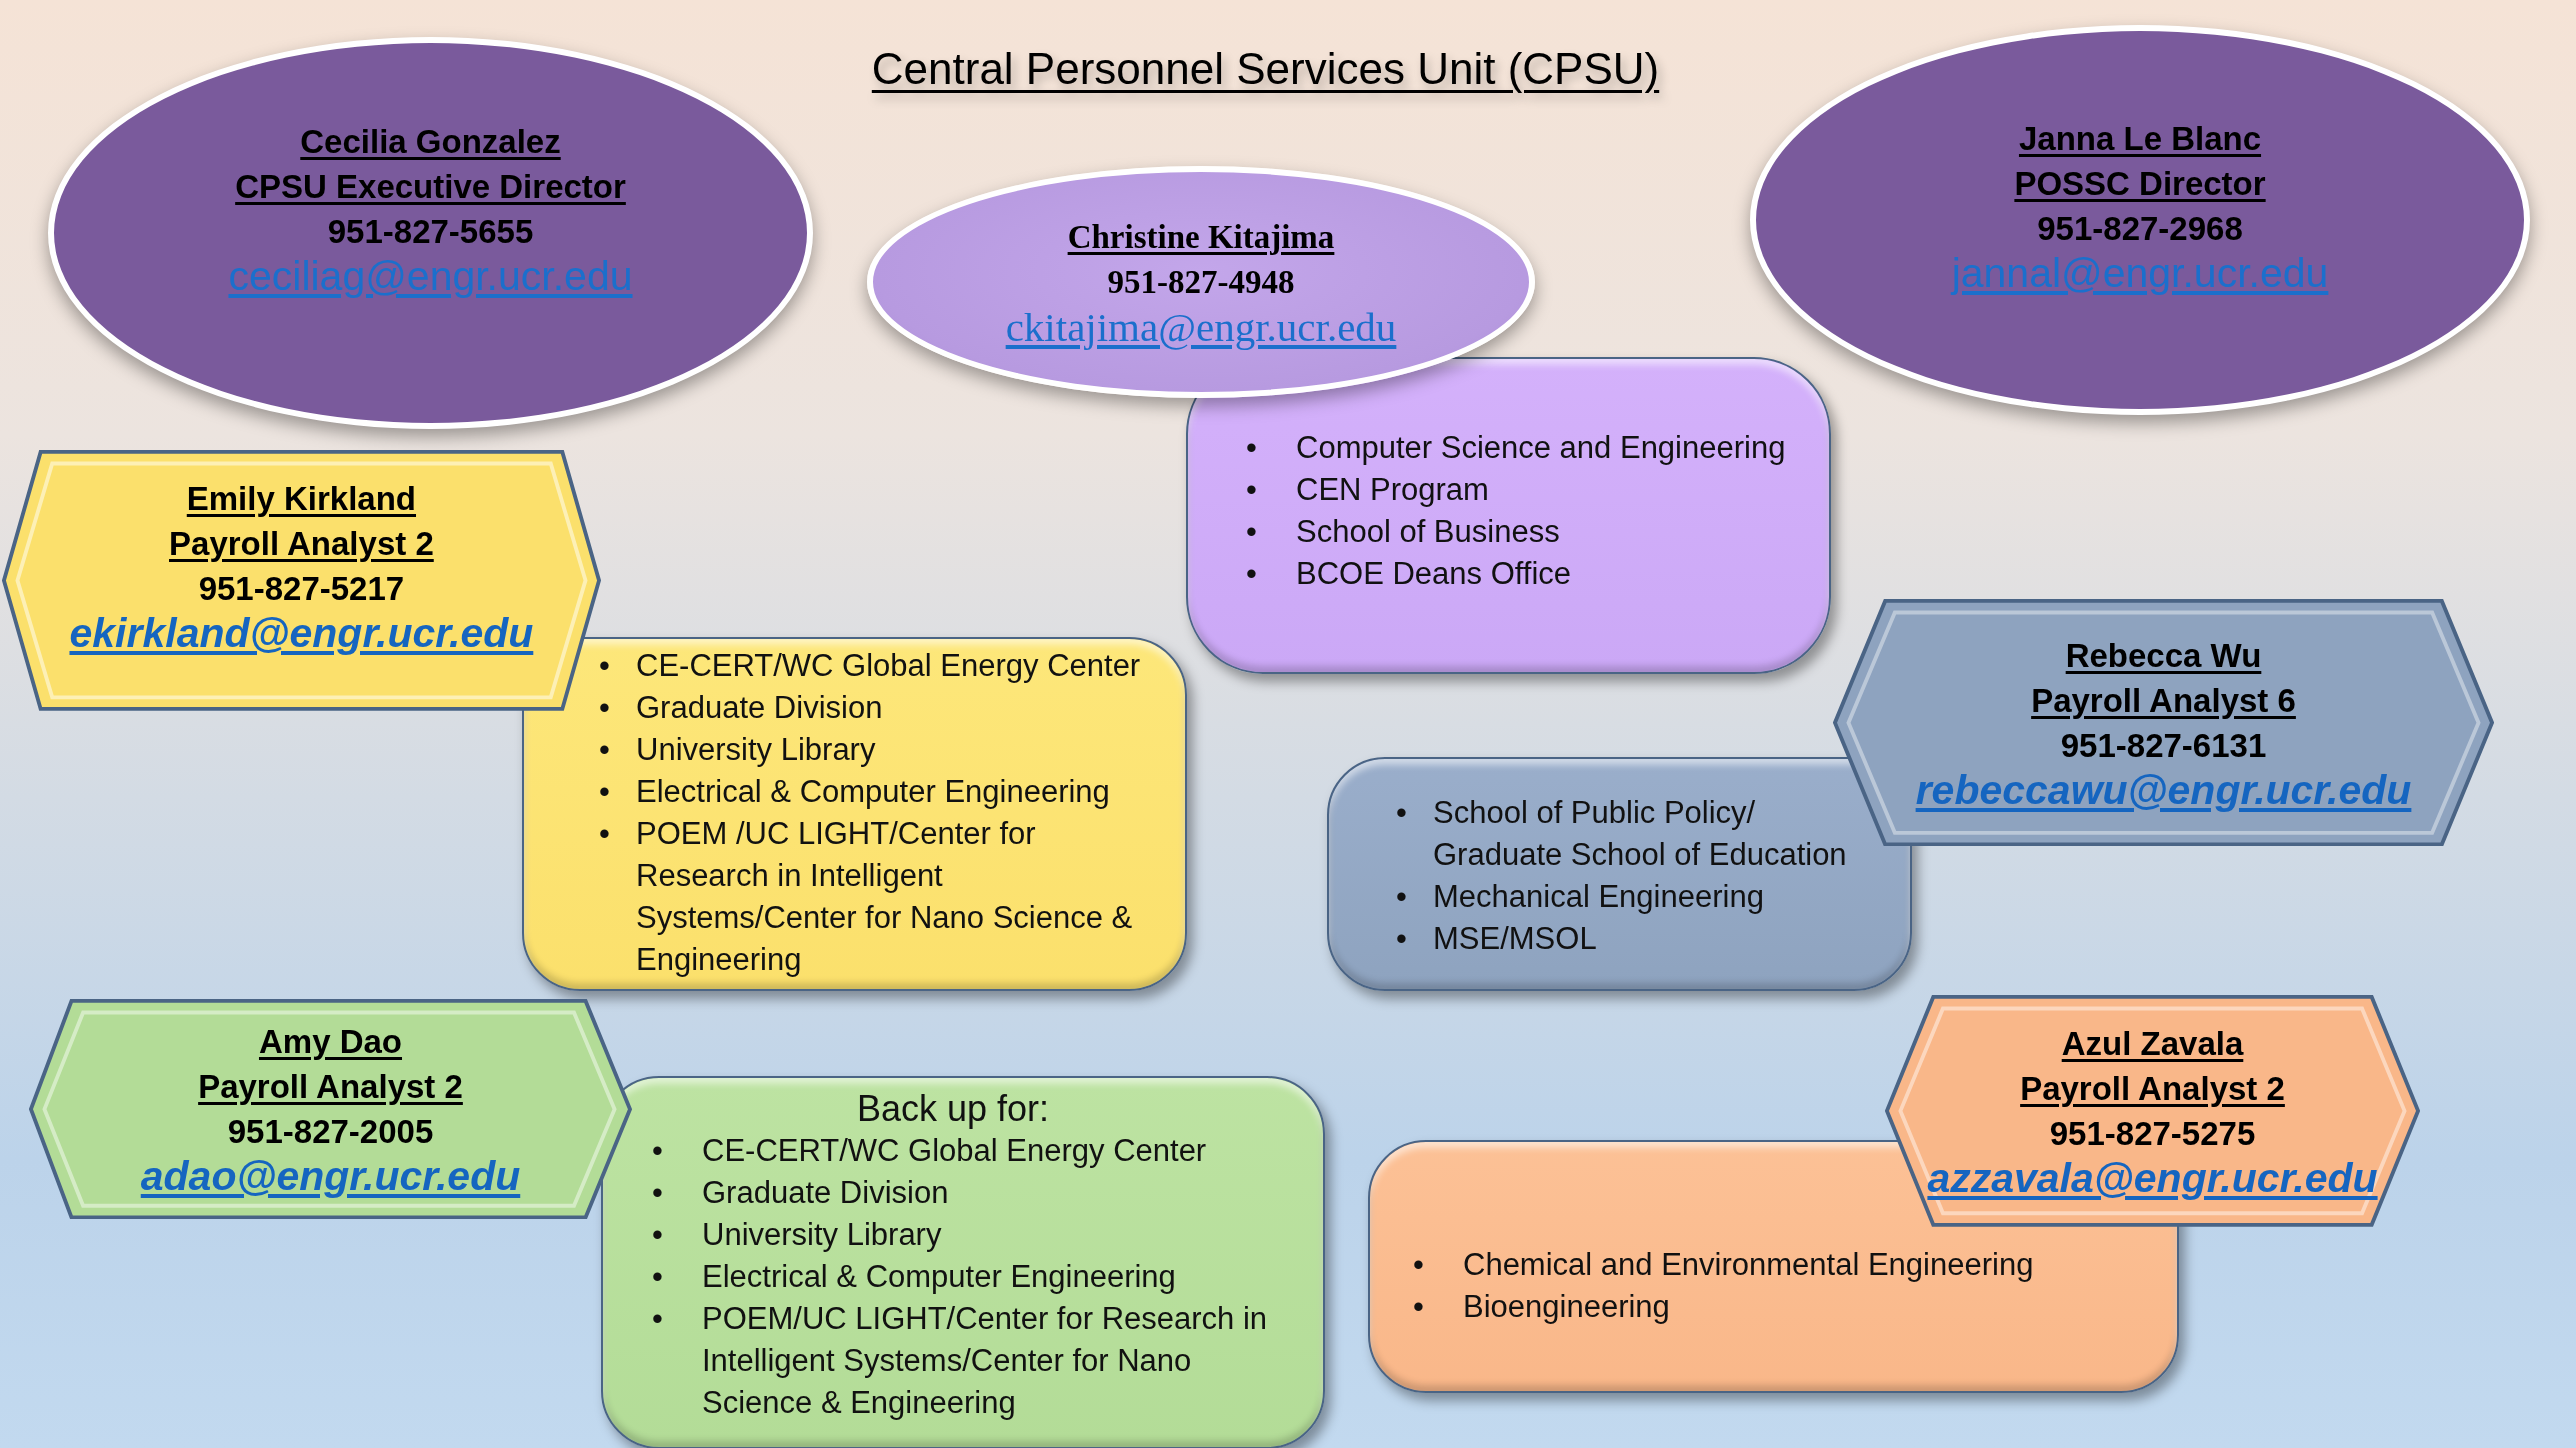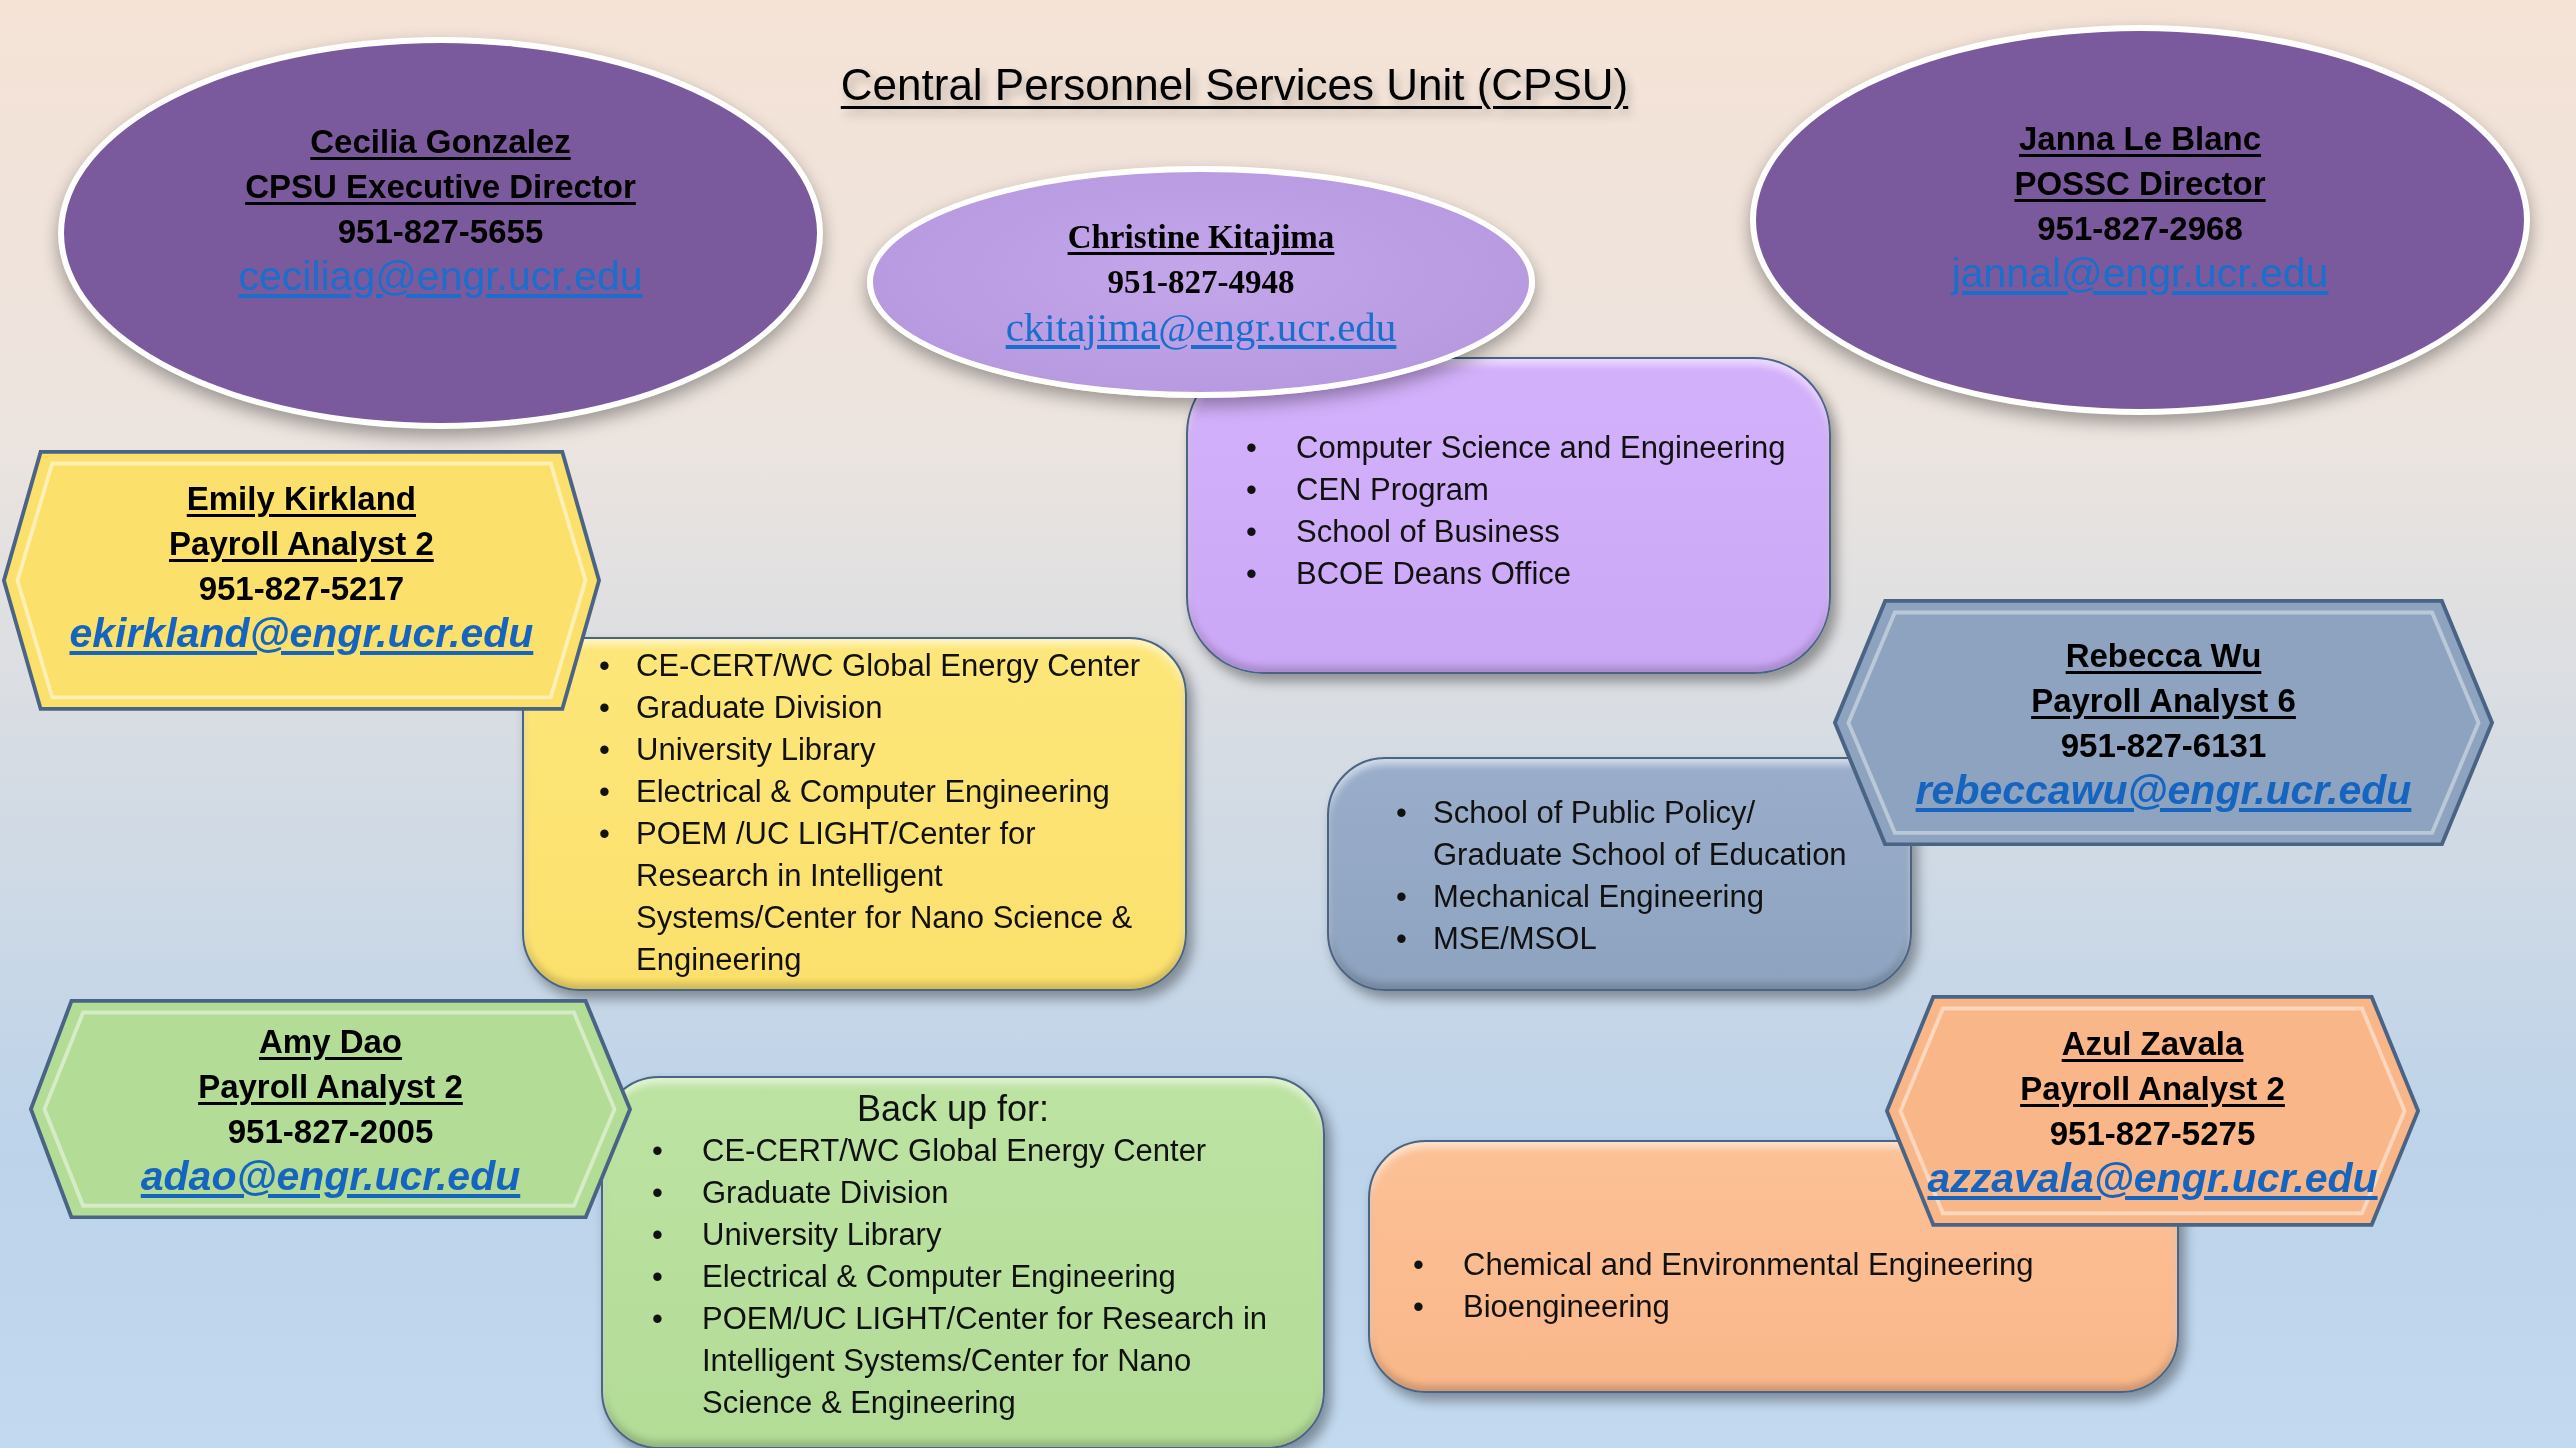--- a/index.html
+++ b/index.html
@@ -3,24 +3,23 @@
 <meta charset="utf-8">
 <style>
   html, body { margin:0; padding:0; }
   body {
     width:2576px; height:1449px; position:relative; overflow:hidden;
     font-family:"Liberation Sans", sans-serif;
     background: linear-gradient(180deg, #f5e3d6 0%, #ece4df 30%, #d3dbe4 55%, #bcd3ea 80%, #c2d9ef 100%);
   }
   .abs { position:absolute; }
   .title-block {
-    left:742px; top:37px; width:985px; text-align:center;
+    left:773px; top:37px; width:985px; text-align:center;
     font-size:44px; line-height:64px; color:#000;
     text-shadow: 3.9px 5.8px 9.7px rgba(0,0,0,0.25);
-    margin-top: 16px;
   }
   .title-block div { text-decoration:underline; text-decoration-thickness:2.9px; text-underline-offset:5.8px; }
 
   .ellipse {
     border-radius:50%;
     border:6.8px solid #fff;
     box-shadow: 0 7.7px 17.4px rgba(0,0,0,0.35);
     display:flex; flex-direction:column; align-items:center; justify-content:center;
     text-align:center; box-sizing:border-box;
   }
@@ -56,21 +55,21 @@
   .green { background: linear-gradient(180deg, #bde3a2 0%, #b3dc97 100%); }
   .orange { background: linear-gradient(180deg, #fcc196 0%, #f9b789 100%); }
 </style>
 </head>
 <body>
 
 <div class="abs title-block">
   <div>Central Personnel Services Unit (CPSU)</div>
 </div>
 
-<div class="abs ellipse dark" style="left:58px; top:37px; width:765px; height:392px; padding-bottom:48px;">
+<div class="abs ellipse dark" style="left:48px; top:37px; width:765px; height:392px; padding-bottom:48px;">
   <div class="card-line u">Cecilia Gonzalez</div>
   <div class="card-line u">CPSU Executive Director</div>
   <div class="card-line">951-827-5655</div>
   <a class="card-email">ceciliag@engr.ucr.edu</a>
 </div>
 
 <div class="abs ellipse dark" style="left:1750px; top:25px; width:780px; height:390px; padding-bottom:29px;">
   <div class="card-line u">Janna Le Blanc</div>
   <div class="card-line u">POSSC Director</div>
   <div class="card-line">951-827-2968</div>

